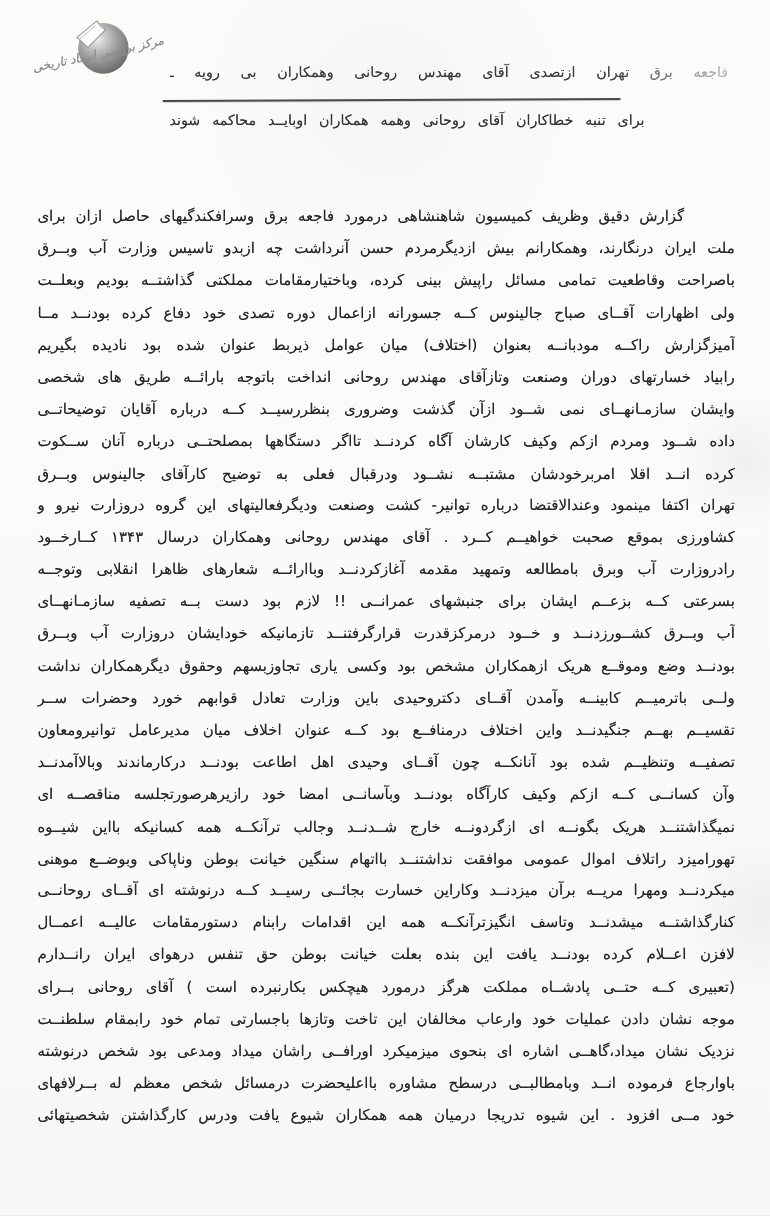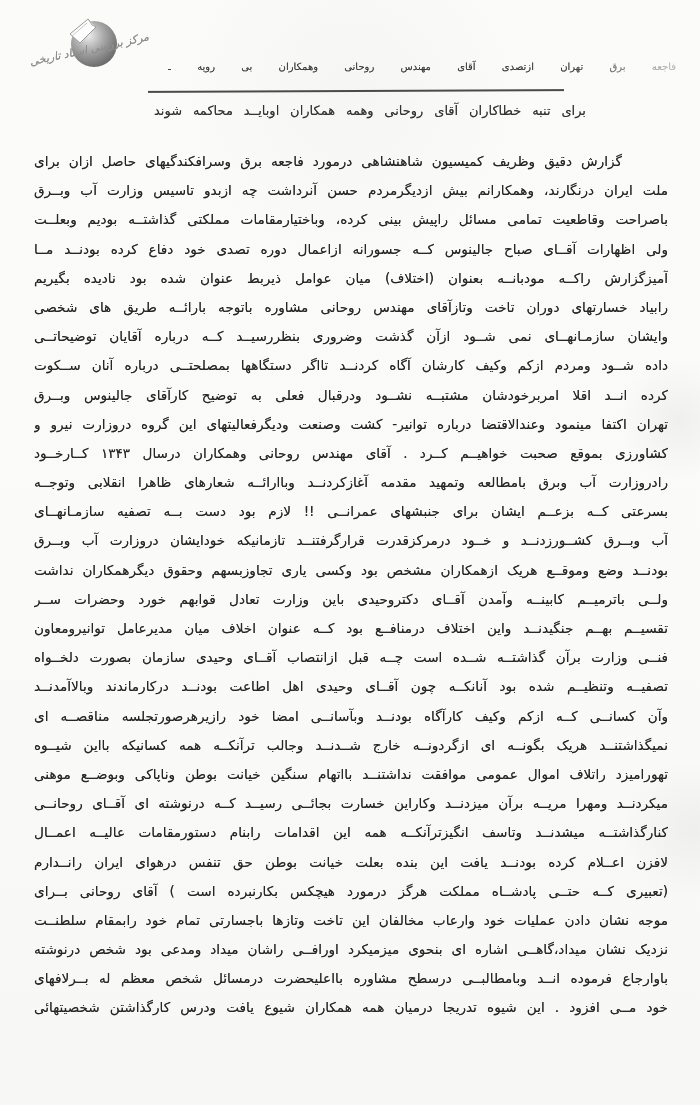--- a/index.html
+++ b/index.html
@@ -17,27 +17,26 @@
   .logo svg{position:absolute;top:0;left:28px;}
   .logo-text{
     position:absolute;top:44px;left:0px;width:128px;
     transform:rotate(-12deg);transform-origin:left bottom;
     direction:rtl;text-align:center;
     font-size:11px;font-style:italic;color:#8d8d8d;
     text-shadow:0 0 .6px #9a9a9a;white-space:nowrap;
   }
   
   .header-line1{
-    position:absolute;top:54px;right:24px;width:508px;height:26px;
-    direction:rtl;font-size:10px;line-height:26px;color:#3b3b3b;
+    position:absolute;top:54px;right:38px;width:508px;height:26px;
+    direction:rtl;font-size:13px;line-height:26px;color:#3b3b3b;
     text-align:justify;text-align-last:justify;white-space:nowrap;overflow:hidden;
     text-shadow:0 0 .6px rgba(40,40,40,.55);
     -webkit-mask-image:linear-gradient(to left,rgba(0,0,0,.30),#000 22%);
             mask-image:linear-gradient(to left,rgba(0,0,0,.30),#000 22%);
-            font-family:Liberation Serif, serif;
   }
   .header-divider{
     position:absolute;top:90px;left:148px;width:416px;height:0;
     border-top:2px solid #4a4a4a;transform:rotate(-.25deg);
     filter:blur(.3px);
   }
   .header-line2{
     position:absolute;top:98px;right:114px;width:432px;height:26px;
     direction:rtl;font-size:13px;line-height:26px;color:#333;
     text-align:justify;text-align-last:justify;white-space:nowrap;overflow:hidden;
@@ -46,21 +45,21 @@
   
   .body-text{
     position:absolute;top:147px;left:34px;width:634px;direction:rtl;
     filter:blur(.18px);
   }
   .body-line{
     height:29.2px;line-height:29.2px;font-size:13.6px;color:#262626;
     text-align:justify;text-align-last:justify;white-space:nowrap;overflow:hidden;
     text-shadow:0 0 .5px rgba(30,30,30,.6);
   }
-  .body-line:first-child{padding-right:46px;}
+  .body-line:first-child{padding-right:46px;margin-top:36px;}
 </style>
 </head>
 <body>
 
 <div class="page">
 
   <div class="logo">
     <svg width="72" height="60" viewBox="0 0 72 60">
       <defs>
         <radialGradient id="sph" cx="38%" cy="32%" r="75%">
@@ -81,33 +80,32 @@
   <div class="header-line1">فاجعه برق تهران ازتصدی آقای مهندس روحانی وهمکاران بی رویه ـ</div>
   <div class="header-divider"></div>
   <div class="header-line2">برای تنبه خطاکاران آقای روحانی وهمه همکاران اوبایــد محاکمه شوند</div>
 
   <div class="body-text">
       <div class="body-line">گزارش دقیق وظریف کمیسیون شاهنشاهی درمورد فاجعه برق وسرافکندگیهای حاصل ازان برای</div>
       <div class="body-line">ملت ایران درنگارند، وهمکارانم بیش ازدیگرمردم حسن آنرداشت چه ازبدو تاسیس وزارت آب وبــرق</div>
       <div class="body-line">باصراحت وقاطعیت تمامی مسائل راپیش بینی کرده، وباختیارمقامات مملکتی گذاشتــه بودیم وبعلــت</div>
       <div class="body-line">ولی اظهارات آقــای صباح جالینوس کــه جسورانه ازاعمال دوره تصدی خود دفاع کرده بودنــد مــا</div>
       <div class="body-line">آمیزگزارش راکــه مودبانــه بعنوان (اختلاف) میان عوامل ذیربط عنوان شده بود نادیده بگیریم</div>
-      <div class="body-line">رابیاد خسارتهای دوران تاخت وتازآقای مهندس روحانی مشاوره باتوجه بارائــه طریق های شخصی</div>
+      <div class="body-line">رابیاد خسارتهای دوران وصنعت وتازآقای مهندس روحانی انداخت باتوجه بارائــه طریق های شخصی</div>
       <div class="body-line">وایشان سازمـانهــای نمی شــود ازآن گذشت وضروری بنظررسیــد کــه درباره آقایان توضیحاتــی</div>
       <div class="body-line">داده شــود ومردم ازکم وکیف کارشان آگاه کردنــد تااگر دستگاهها بمصلحتــی درباره آنان ســکوت</div>
       <div class="body-line">کرده انــد اقلا امربرخودشان مشتبــه نشــود ودرقبال فعلی به توضیح کارآقای جالینوس وبــرق</div>
       <div class="body-line">تهران اکتفا مینمود وعندالاقتضا درباره توانیر- کشت وصنعت ودیگرفعالیتهای این گروه دروزارت نیرو و</div>
       <div class="body-line">کشاورزی بموقع صحبت خواهیــم کــرد . آقای مهندس روحانی وهمکاران درسال ۱۳۴۳ کــارخــود</div>
       <div class="body-line">رادروزارت آب وبرق بامطالعه وتمهید مقدمه آغازکردنــد وباارائــه شعارهای ظاهرا انقلابی وتوجــه</div>
       <div class="body-line">بسرعتی کــه بزعــم ایشان برای جنبشهای عمرانــی !! لازم بود دست بــه تصفیه سازمـانهــای</div>
       <div class="body-line">آب وبــرق کشــورزدنــد و خــود درمرکزقدرت قرارگرفتنــد تازمانیکه خودایشان دروزارت آب وبــرق</div>
       <div class="body-line">بودنــد وضع وموقــع هریک ازهمکاران مشخص بود وکسی یاری تجاوزبسهم وحقوق دیگرهمکاران نداشت</div>
       <div class="body-line">ولــی باترمیــم کابینــه وآمدن آقــای دکتروحیدی باین وزارت تعادل قوابهم خورد وحضرات ســر</div>
       <div class="body-line">تقسیــم بهــم جنگیدنــد واین اختلاف درمنافــع بود کــه عنوان اخلاف میان مدیرعامل توانیرومعاون</div>
-      <div class="body-line">فنــی وزارت برآن گذاشتــه شــده است چــه قبل ازانتصاب آقــای وحیدی سازمان بصورت دلخــواه</div>
       <div class="body-line">تصفیــه وتنظیــم شده بود آنانکــه چون آقــای وحیدی اهل اطاعت بودنــد درکارماندند وبالاآمدنــد</div>
       <div class="body-line">وآن کسانــی کــه ازکم وکیف کارآگاه بودنــد وبآسانــی امضا خود رازیرهرصورتجلسه مناقصــه ای</div>
       <div class="body-line">نمیگذاشتنــد هریک بگونــه ای ازگردونــه خارج شــدنــد وجالب ترآنکــه همه کسانیکه بااین شیــوه</div>
       <div class="body-line">تهورامیزد راتلاف اموال عمومی موافقت نداشتنــد بااتهام سنگین خیانت بوطن وناپاکی وبوضــع موهنی</div>
       <div class="body-line">میکردنــد ومهرا مریــه برآن میزدنــد وکاراین خسارت بجائــی رسیــد کــه درنوشته ای آقــای روحانــی</div>
       <div class="body-line">کنارگذاشتــه میشدنــد وتاسف انگیزترآنکــه همه این اقدامات رابنام دستورمقامات عالیــه اعمــال</div>
       <div class="body-line">لافزن اعــلام کرده بودنــد یافت این بنده بعلت خیانت بوطن حق تنفس درهوای ایران رانــدارم</div>
       <div class="body-line">(تعبیری کــه حتــی پادشــاه مملکت هرگز درمورد هیچکس بکارنبرده است ) آقای روحانی بــرای</div>
       <div class="body-line">موجه نشان دادن عملیات خود وارعاب مخالفان این تاخت وتازها باجسارتی تمام خود رابمقام سلطنــت</div>
       <div class="body-line">نزدیک نشان میداد،گاهــی اشاره ای بنحوی میزمیکرد اورافــی راشان میداد ومدعی بود شخص درنوشته</div>

